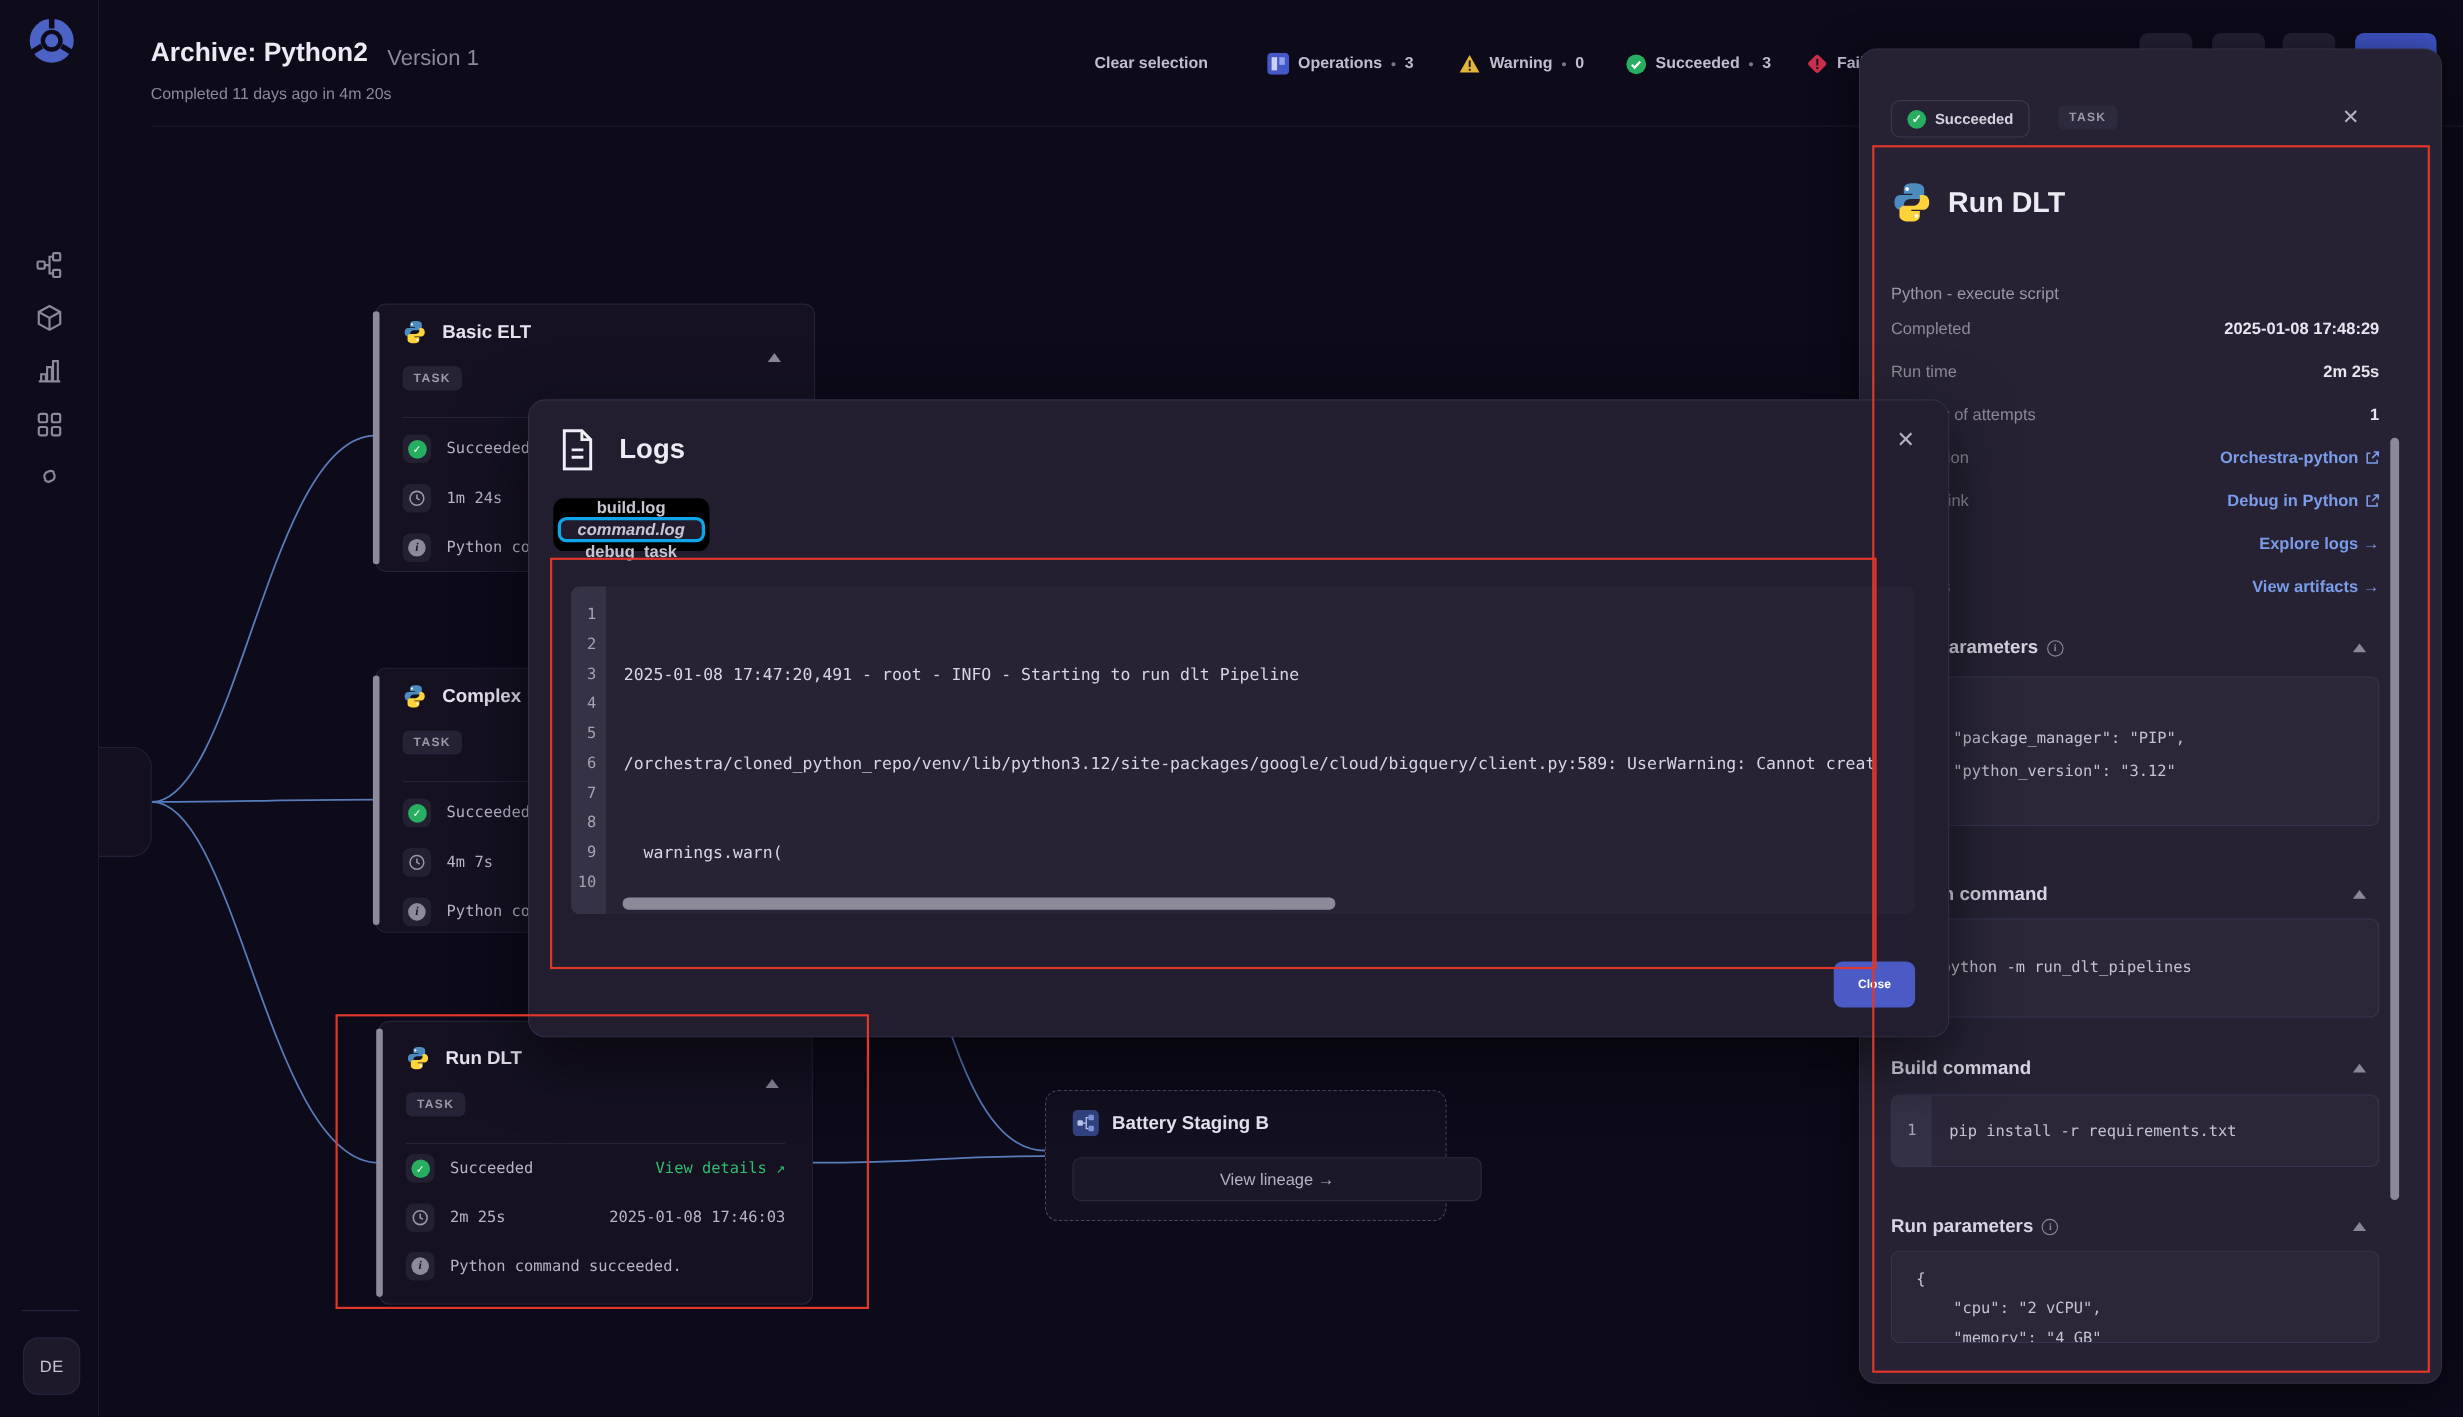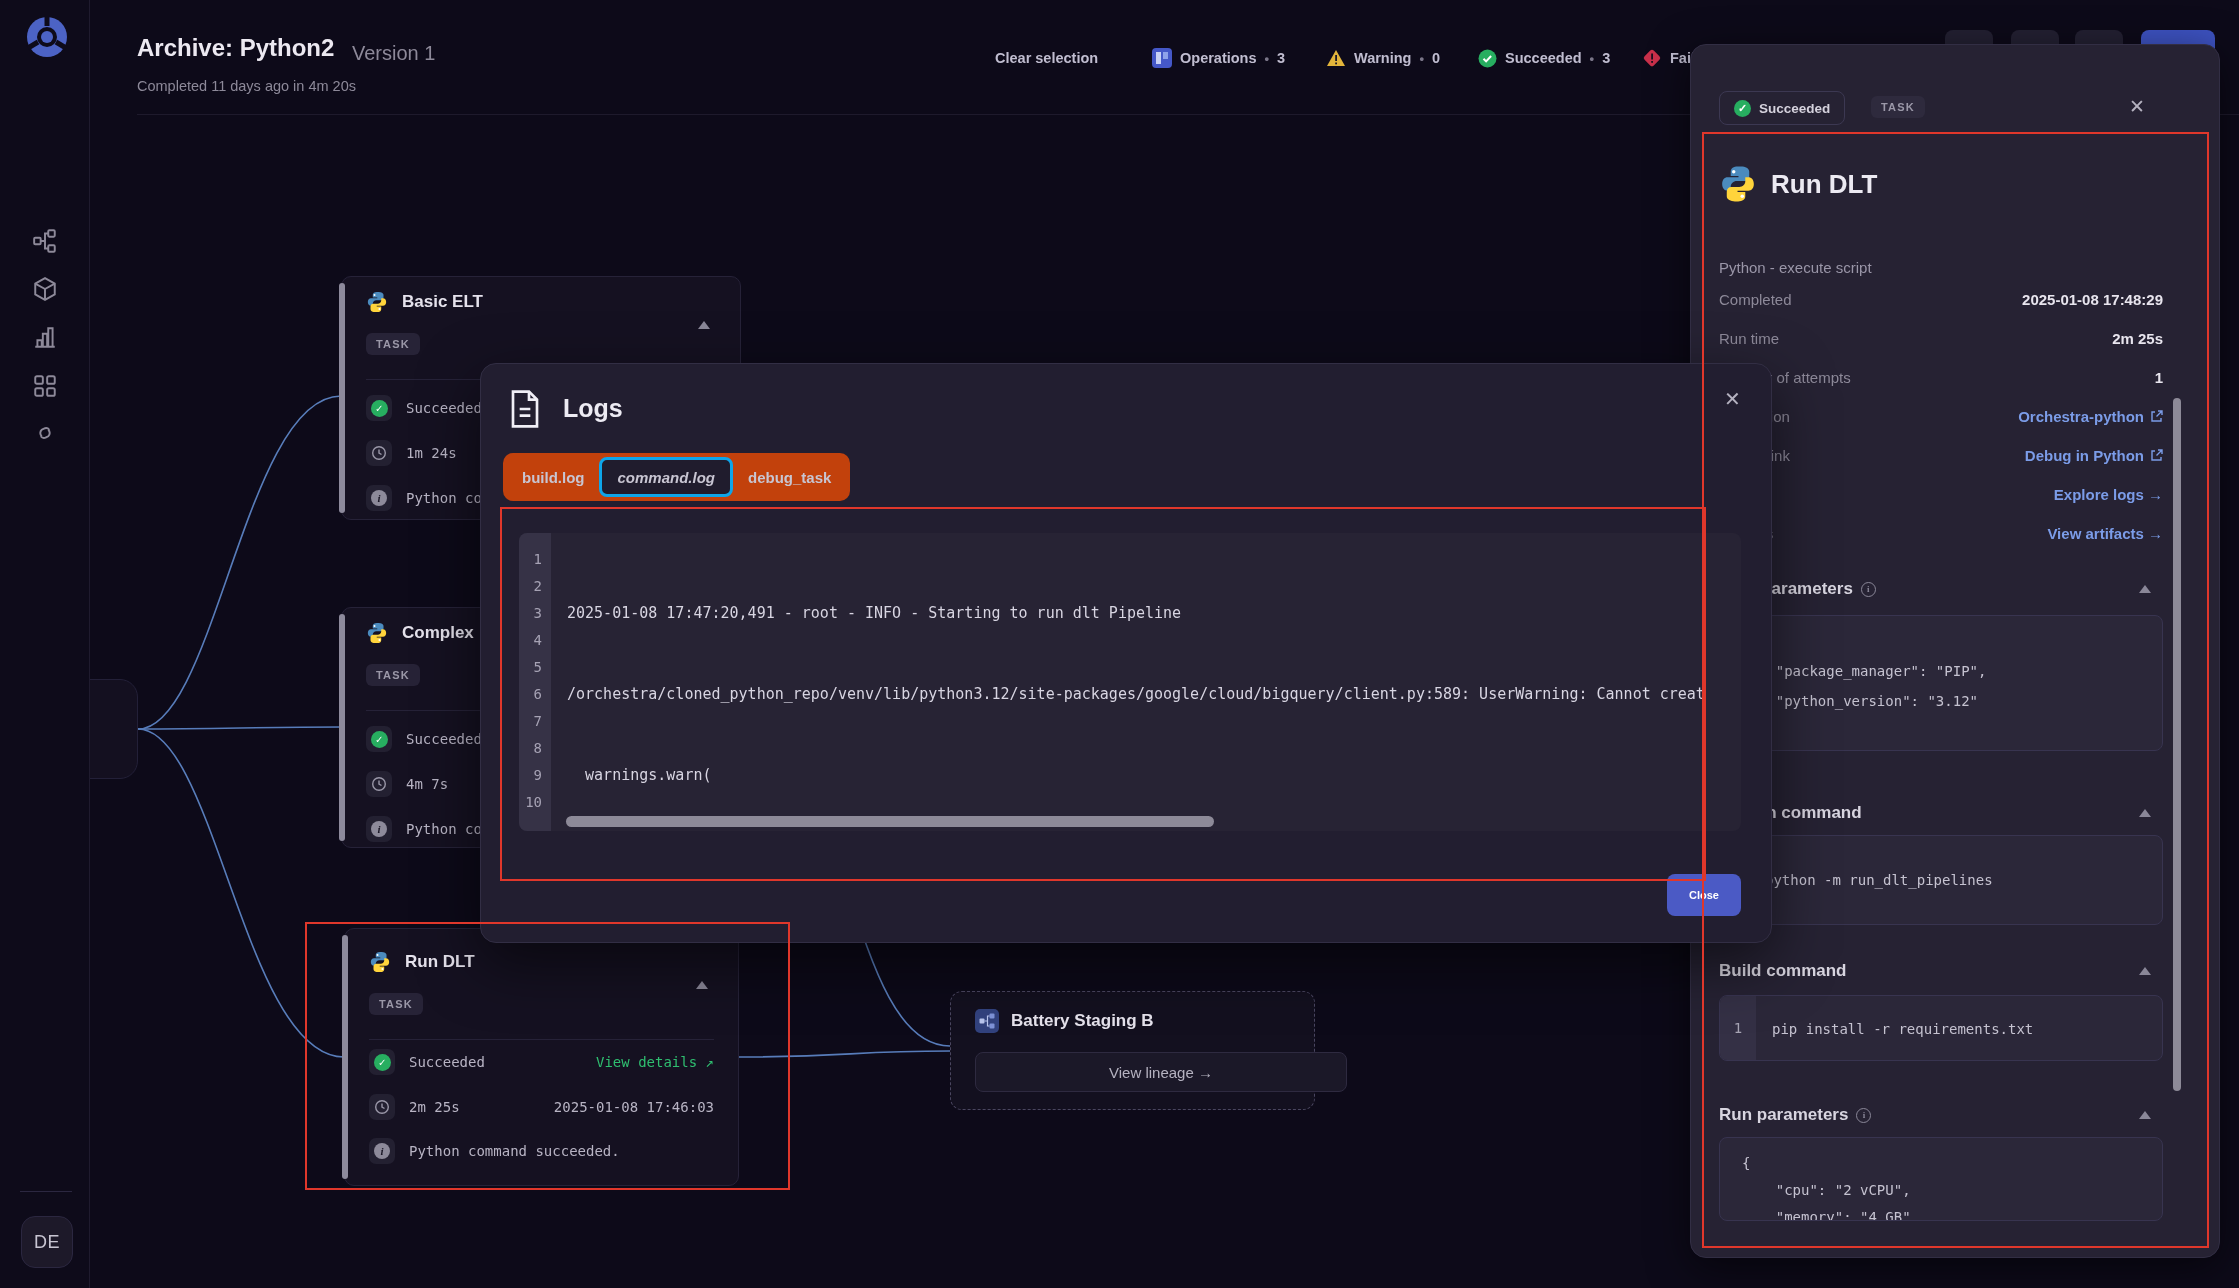--- a/index.html
+++ b/index.html
@@ -7,21 +7,21 @@
   #app {
     position:relative; width:2239px; height:1288px; overflow:hidden;
     background:#0d0a19; font-family:"Liberation Sans", sans-serif; color:#e8e5f0;
   }
   .abs { position:absolute; }
   
   #sidebar { left:0; top:0; width:90px; height:1288px; background:#0e0b1a; border-right:1px solid #1f1b2e; z-index:3; }
   .nav-icon { left:32px; width:26px; height:26px; color:#8d8999; cursor:pointer; }
   .side-divider { left:20px; width:52px; height:1px; background:#2b2740; top:1191px; }
   #avatar { left:21px; top:1216px; width:52px; height:52px; border-radius:14px; background:#1d1929; border:1px solid #2b2740;
-    display:flex; align-items:center; justify-content:center; font-size:18px; color:#c8c5d2; letter-spacing:.5px; }
+    display:flex; align-items:center; justify-content:center; font-size:15px; color:#c8c5d2; letter-spacing:.5px; }
   
   .h-title { left:137px; top:34px; font-size:24px; font-weight:bold; color:#ece9f1; }
   .h-version { left:352px; top:42px; font-size:20px; color:#8d8999; }
   .h-sub { left:137px; top:78px; font-size:14.5px; color:#8d8999; }
   .h-divider { left:137px; top:114px; right:0; height:1px; background:#1e1a2c; }
   
   .tb { top:46px; height:24px; display:flex; align-items:center; gap:8px; font-size:14.5px; font-weight:600; color:#c0bdd0; z-index:2;}
   .tb .dot { color:#7a7688; font-size:13px; }
   .tb-btn { top:30px; height:34px; border-radius:8px; background:#232032; z-index:4; }
   .tb-btn.blue { background:#3d52c0; }
@@ -76,21 +76,21 @@
     overflow:hidden; font-family:"DejaVu Sans Mono", monospace; font-size:14px; color:#c5c2d0; }
   .code-box .ln { white-space:pre; line-height:30px; }
   .gutter { position:absolute; left:0; top:0; bottom:0; width:36px; background:#343045; color:#a8a5b5;
     display:flex; align-items:center; justify-content:center; font-family:"DejaVu Sans Mono", monospace; font-size:14px; }
   .p-scroll { position:absolute; left:482px; top:353px; width:8px; height:693px; border-radius:4px; background:#8d8a98; }
   
   #modal { left:480px; top:363px; width:1292px; height:580px; background:#221e30; border:1px solid #322e44; border-radius:16px;
     box-shadow:0 20px 60px rgba(0,0,0,.55); z-index:20; }
   .m-title { position:absolute; left:82px; top:30px; font-size:25px; font-weight:bold; color:#edebf3; }
   .m-close { position:absolute; left:1243px; top:23px; font-size:20px; color:#b5b2c0; cursor:pointer; }
-  .tabs { position:absolute; left:22px; top:89px; height:48px; background:#c2410c; border-radius:10px; display:flex; align-items:center; padding:0 4px; }
+  .tabs { position:absolute; left:22px; top:89px; height:48px; background:#000000; border-radius:10px; display:flex; align-items:center; padding:0 4px;flex-direction:column; }
   .tab { height:40px; padding:0 15px; display:flex; align-items:center; font-size:15px; font-weight:600; color:#c8c5d2; cursor:pointer; border-radius:8px; }
   .tab.selected { background:#201c2d; border:3px solid #0ea5e9;font-style:italic; }
   .logbox { position:absolute; left:38px; top:169px; width:1222px; height:298px; background:#272334; border-radius:8px; overflow:hidden; }
   .log-gutter { position:absolute; left:0; top:0; bottom:0; width:32px; background:#363246; color:#a6a2b4;
     font-family:"DejaVu Sans Mono", monospace; font-size:14px; text-align:right; padding:13px 9px 0 0; line-height:27px; }
   .log-lines { position:absolute; left:48px; top:13px; right:0; font-family:"DejaVu Sans Mono", monospace; font-size:15px;
     color:#d8d5e2; line-height:27px; white-space:pre; overflow:hidden; }
   .h-scroll { position:absolute; left:47px; top:283px; width:648px; height:11px; border-radius:6px; background:#8d8a98; cursor:pointer; }
   .close-btn { position:absolute; left:1186px; top:510px; width:74px; height:42px; border-radius:8px; background:#4b5ac5;
     display:flex; align-items:center; justify-content:center; color:#fff; font-size:11px; font-weight:bold; cursor:pointer; }

